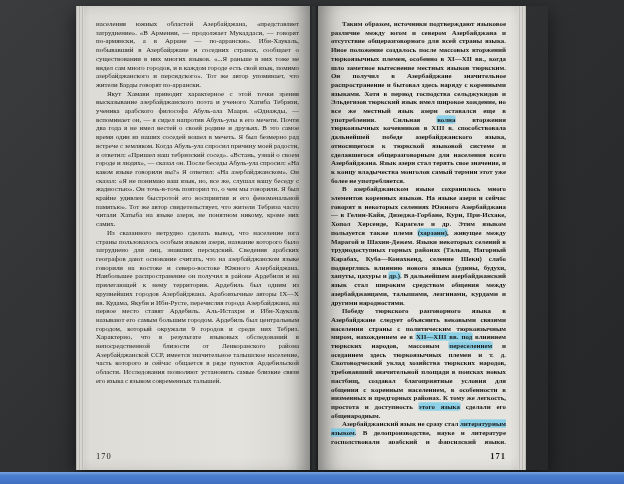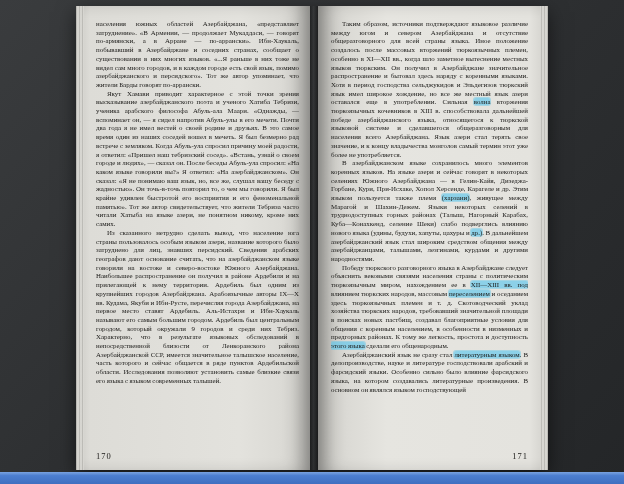--- a/index.html
+++ b/index.html
@@ -16,23 +16,24 @@
     position:absolute;left:76px;top:6px;width:472px;height:464px;
     display:flex;box-shadow:0 6px 18px rgba(0,0,0,0.55);
   }
   .page{position:relative;overflow:hidden;}
   .page.left{
     width:234px;
     background:linear-gradient(to right,#c9c8c3 0%,#dddcd7 6%,#e3e2dd 70%,#d6d5d0 100%);
     box-shadow:inset -16px 0 20px -10px rgba(0,0,0,0.45);
   }
   .page.right{
-    width:230px;
+    width:208px;
     background:linear-gradient(to right,#d3d2cd 0%,#e6e5e0 30%,#e4e3de 92%,#cfcec9 100%);
     box-shadow:inset 16px 0 20px -10px rgba(0,0,0,0.45);
+    font-weight:bold;
   }
   .page.left::before{
     content:"";position:absolute;left:0;top:0;bottom:0;width:8px;
     background:repeating-linear-gradient(to right,#b7b6b1 0 1px,#d8d7d2 1px 3px);
     opacity:.8;
   }
   .page.right::after{
     content:"";position:absolute;right:0;top:0;bottom:0;width:8px;
     background:repeating-linear-gradient(to left,#b7b6b1 0 1px,#d8d7d2 1px 3px);
     opacity:.8;

